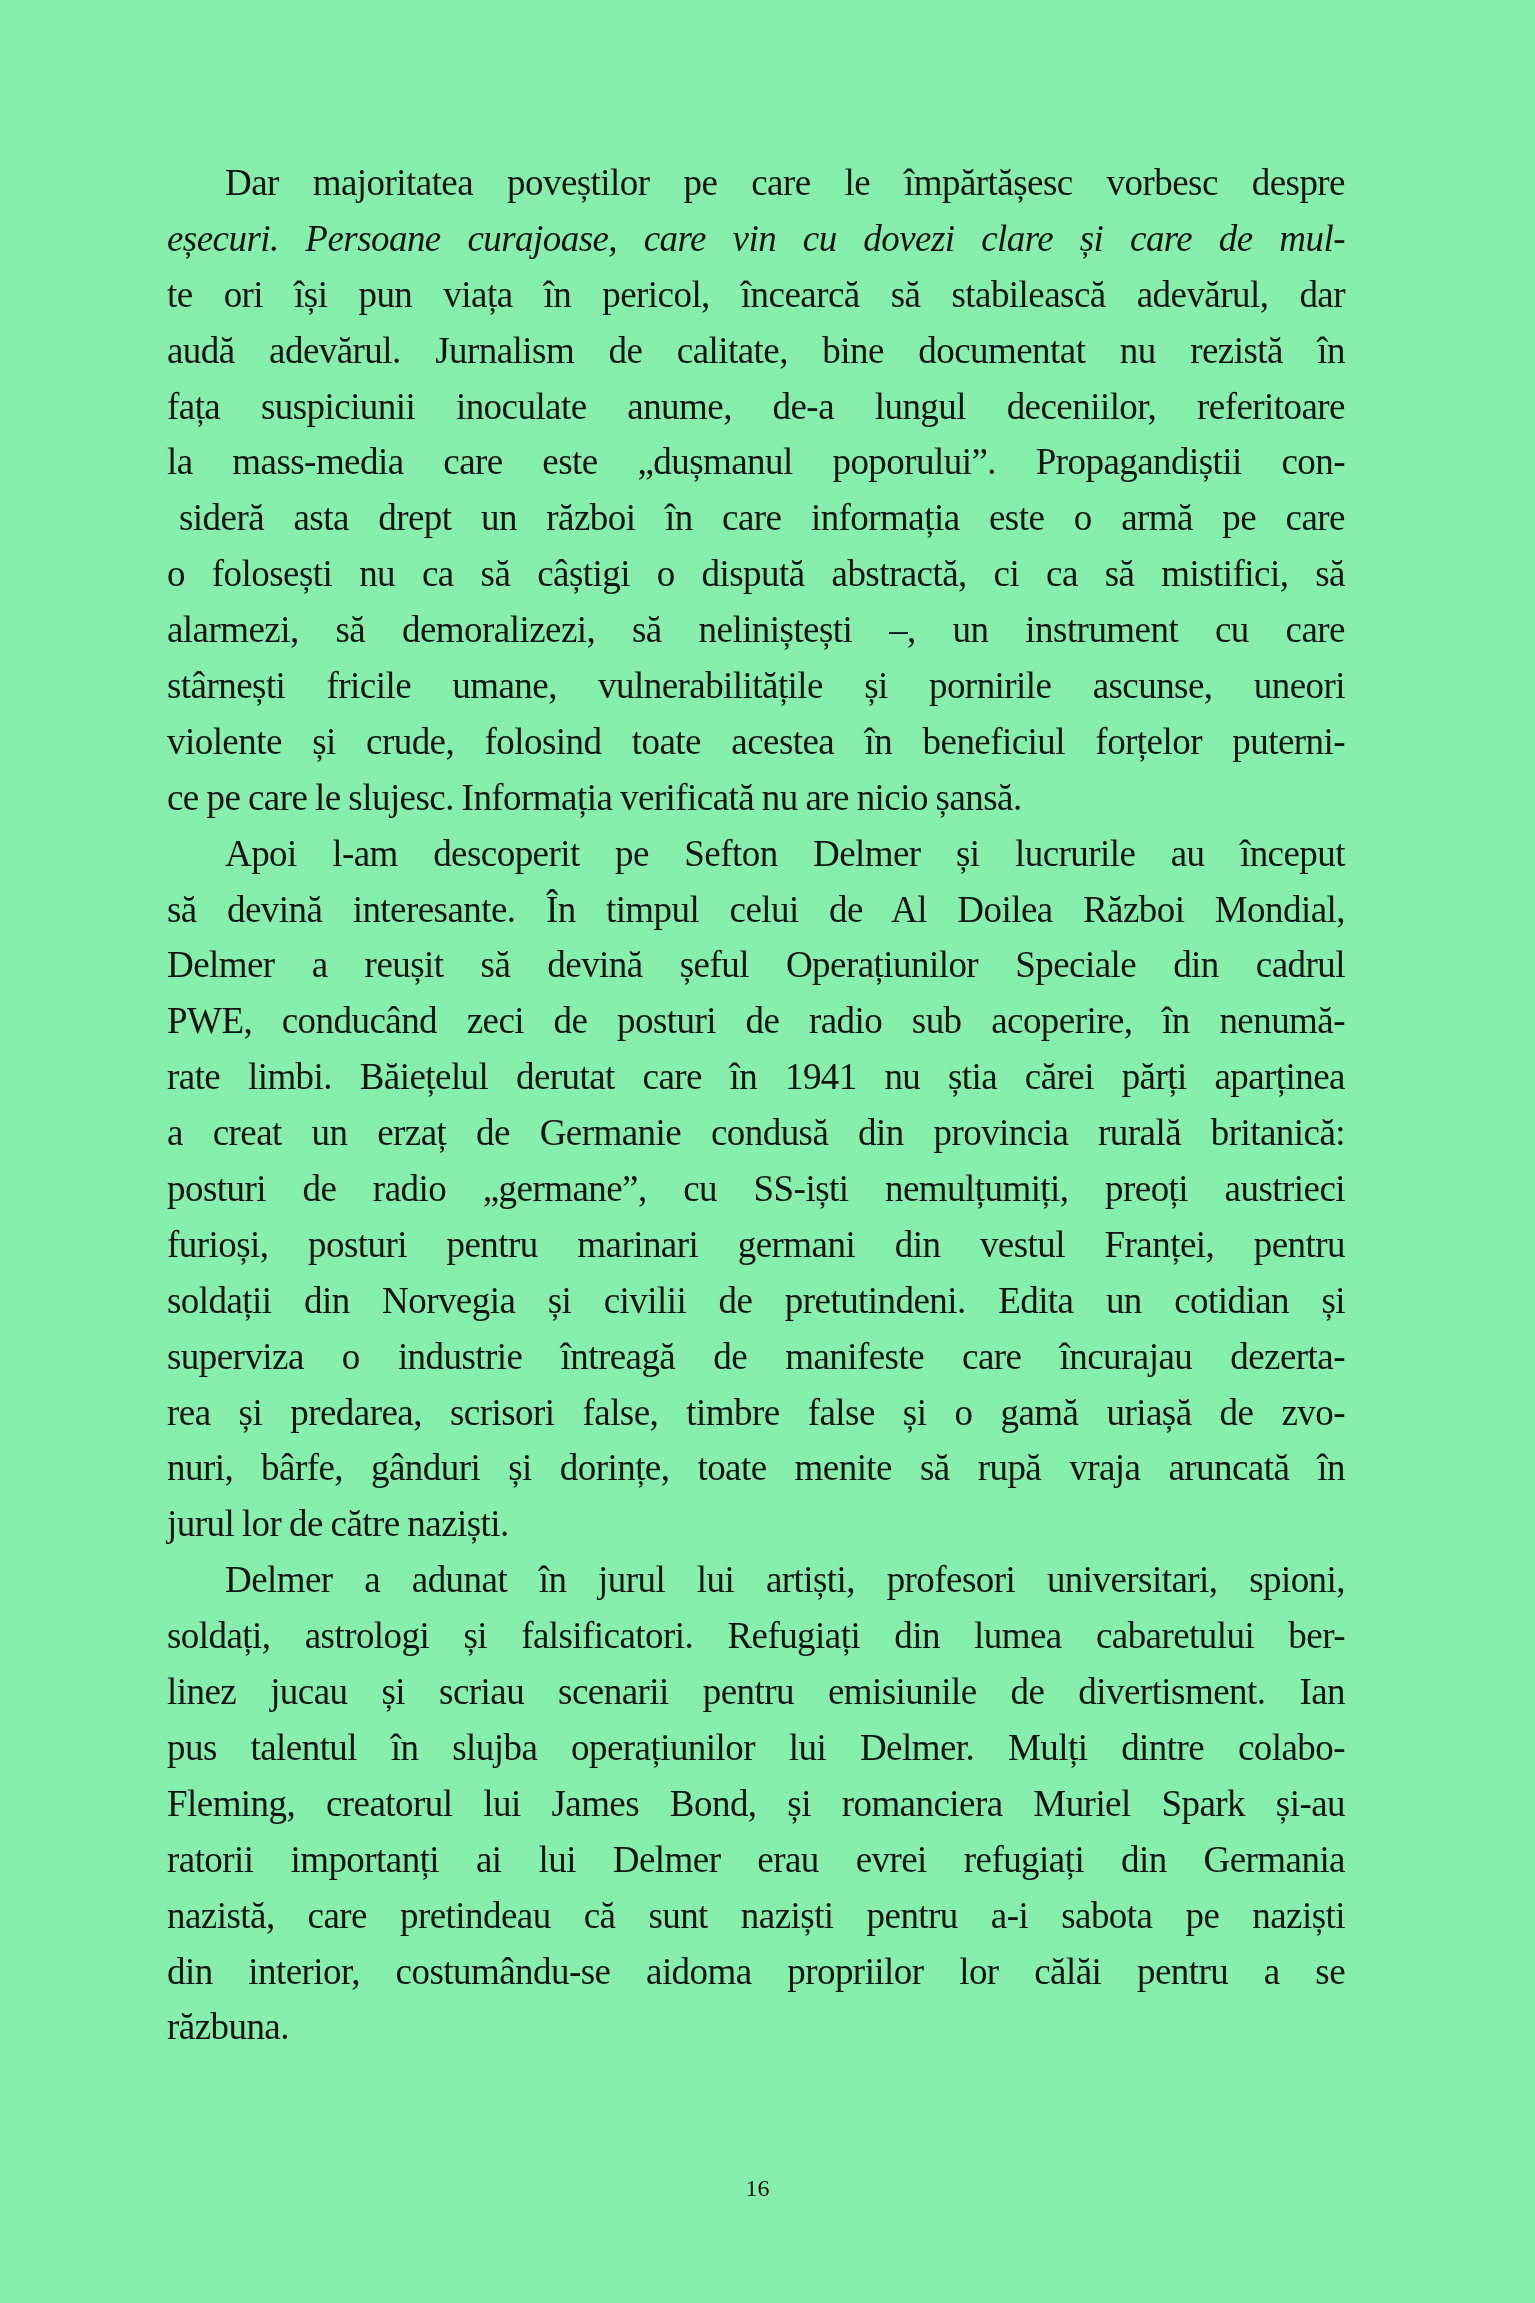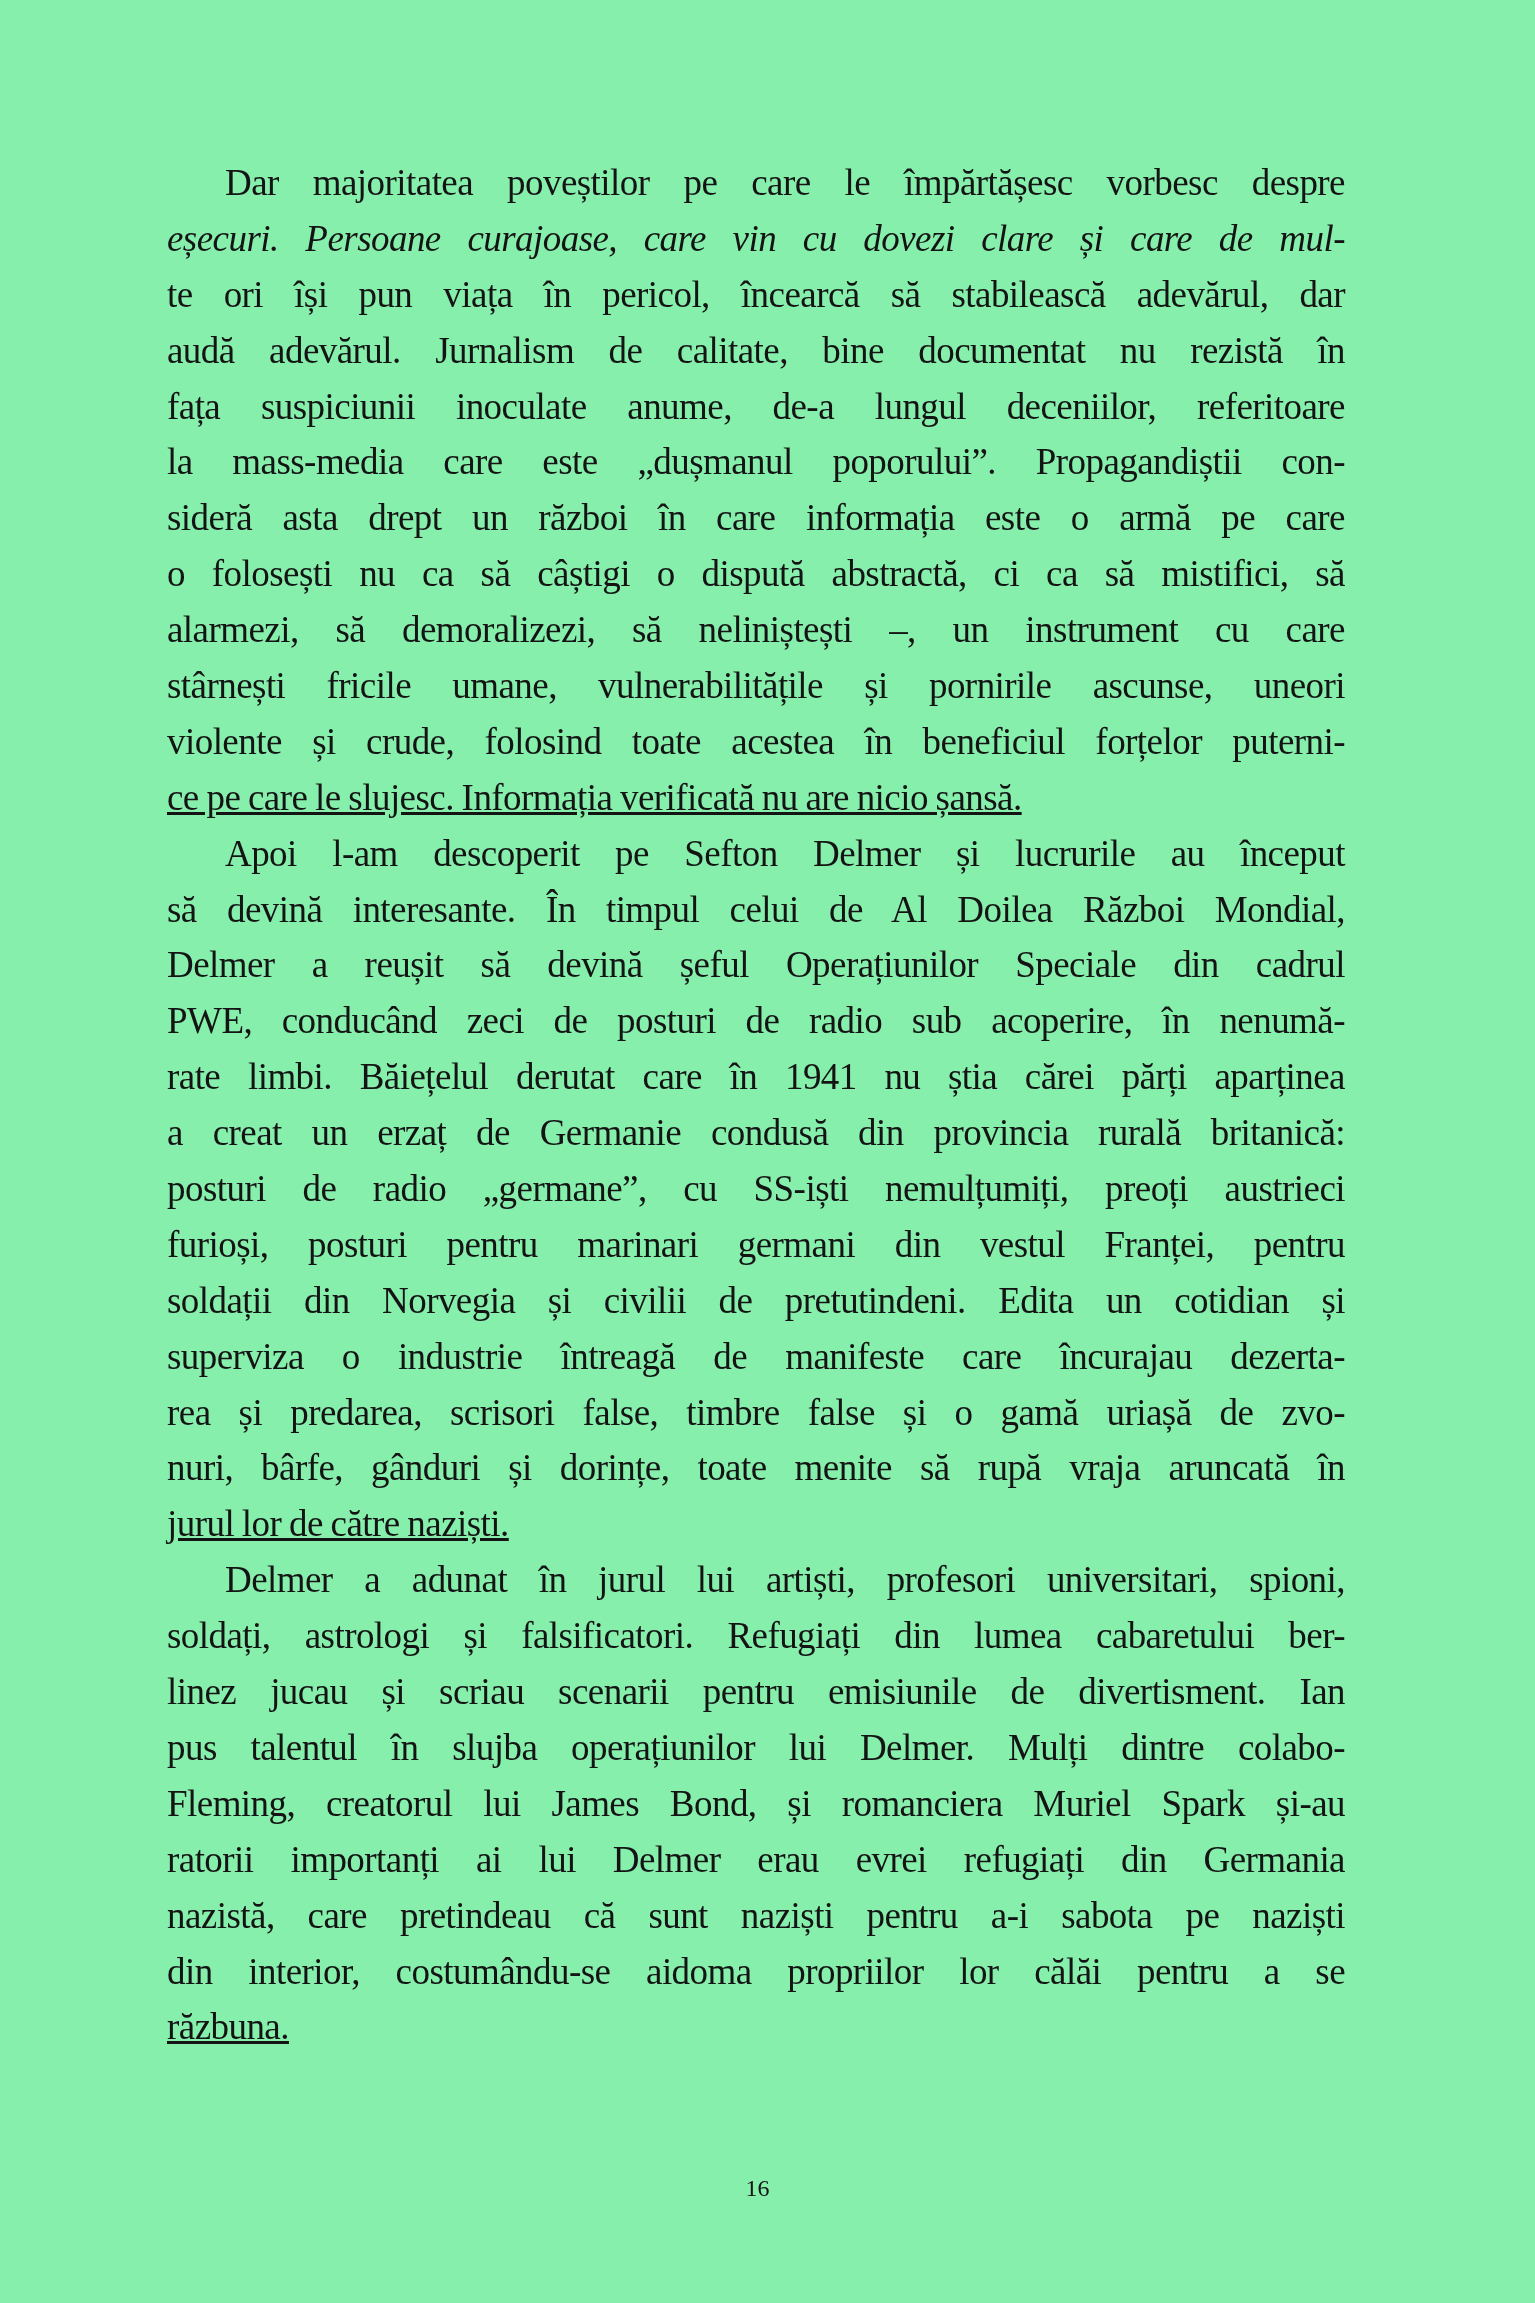--- a/index.html
+++ b/index.html
@@ -21,21 +21,21 @@
   .line {
     display: block;
     white-space: nowrap;
     text-align: justify;
     text-align-last: justify;
     height: 55.9px;
     overflow: visible;
     letter-spacing: -0.55px;
     word-spacing: -1px;
   }
-  .line.last { text-align-last: left; text-decoration: underline; }
+  .line.last { text-align-last: left; }
   .line.first { text-indent: 58px; }
   .page-number {
     position: absolute;
     left: 0;
     width: 1515px;
     top: 2168px;
     text-align: center;
     font-family: "Liberation Serif", "DejaVu Serif", serif;
     font-size: 24px;
     line-height: 40px;
@@ -48,21 +48,21 @@
 <div class="page">
   <div class="text-block">
 
     <div class="paragraph">
       <span class="line first" style="white-space: nowrap;">Dar majoritatea poveștilor pe care le împărtășesc vorbesc despre</span>
       <span class="line" style="white-space: nowrap; font-style: italic;">eșecuri. Persoane curajoase, care vin cu dovezi clare și care de mul-</span>
       <span class="line" style="white-space: nowrap;">te ori își pun viața în pericol, încearcă să stabilească adevărul, dar</span>
       <span class="line" style="white-space: nowrap;">audă adevărul. Jurnalism de calitate, bine documentat nu rezistă în</span>
       <span class="line" style="white-space: nowrap;">fața suspiciunii inoculate anume, de-a lungul deceniilor, referitoare</span>
       <span class="line" style="white-space: nowrap;">la mass-media care este „dușmanul poporului”. Propagandiștii con-</span>
-      <span class="line" style="white-space: nowrap;">sideră asta drept un război în care informația este o armă pe care</span>
+      <span class="line" style="white-space: nowrap; margin-left: 12px;">sideră asta drept un război în care informația este o armă pe care</span>
       <span class="line" style="white-space: nowrap;">o folosești nu ca să câștigi o dispută abstractă, ci ca să mistifici, să</span>
       <span class="line" style="white-space: nowrap;">alarmezi, să demoralizezi, să neliniștești –, un instrument cu care</span>
       <span class="line" style="white-space: nowrap;">stârnești fricile umane, vulnerabilitățile și pornirile ascunse, uneori</span>
       <span class="line" style="white-space: nowrap;">violente și crude, folosind toate acestea în beneficiul forțelor puterni-</span>
       <span class="line last" style="white-space: nowrap;">ce pe care le slujesc. Informația verificată nu are nicio șansă.</span>
     </div>
 
     <div class="paragraph">
       <span class="line first" style="white-space: nowrap;">Apoi l-am descoperit pe Sefton Delmer și lucrurile au început</span>
       <span class="line" style="white-space: nowrap;">să devină interesante. În timpul celui de Al Doilea Război Mondial,</span>

